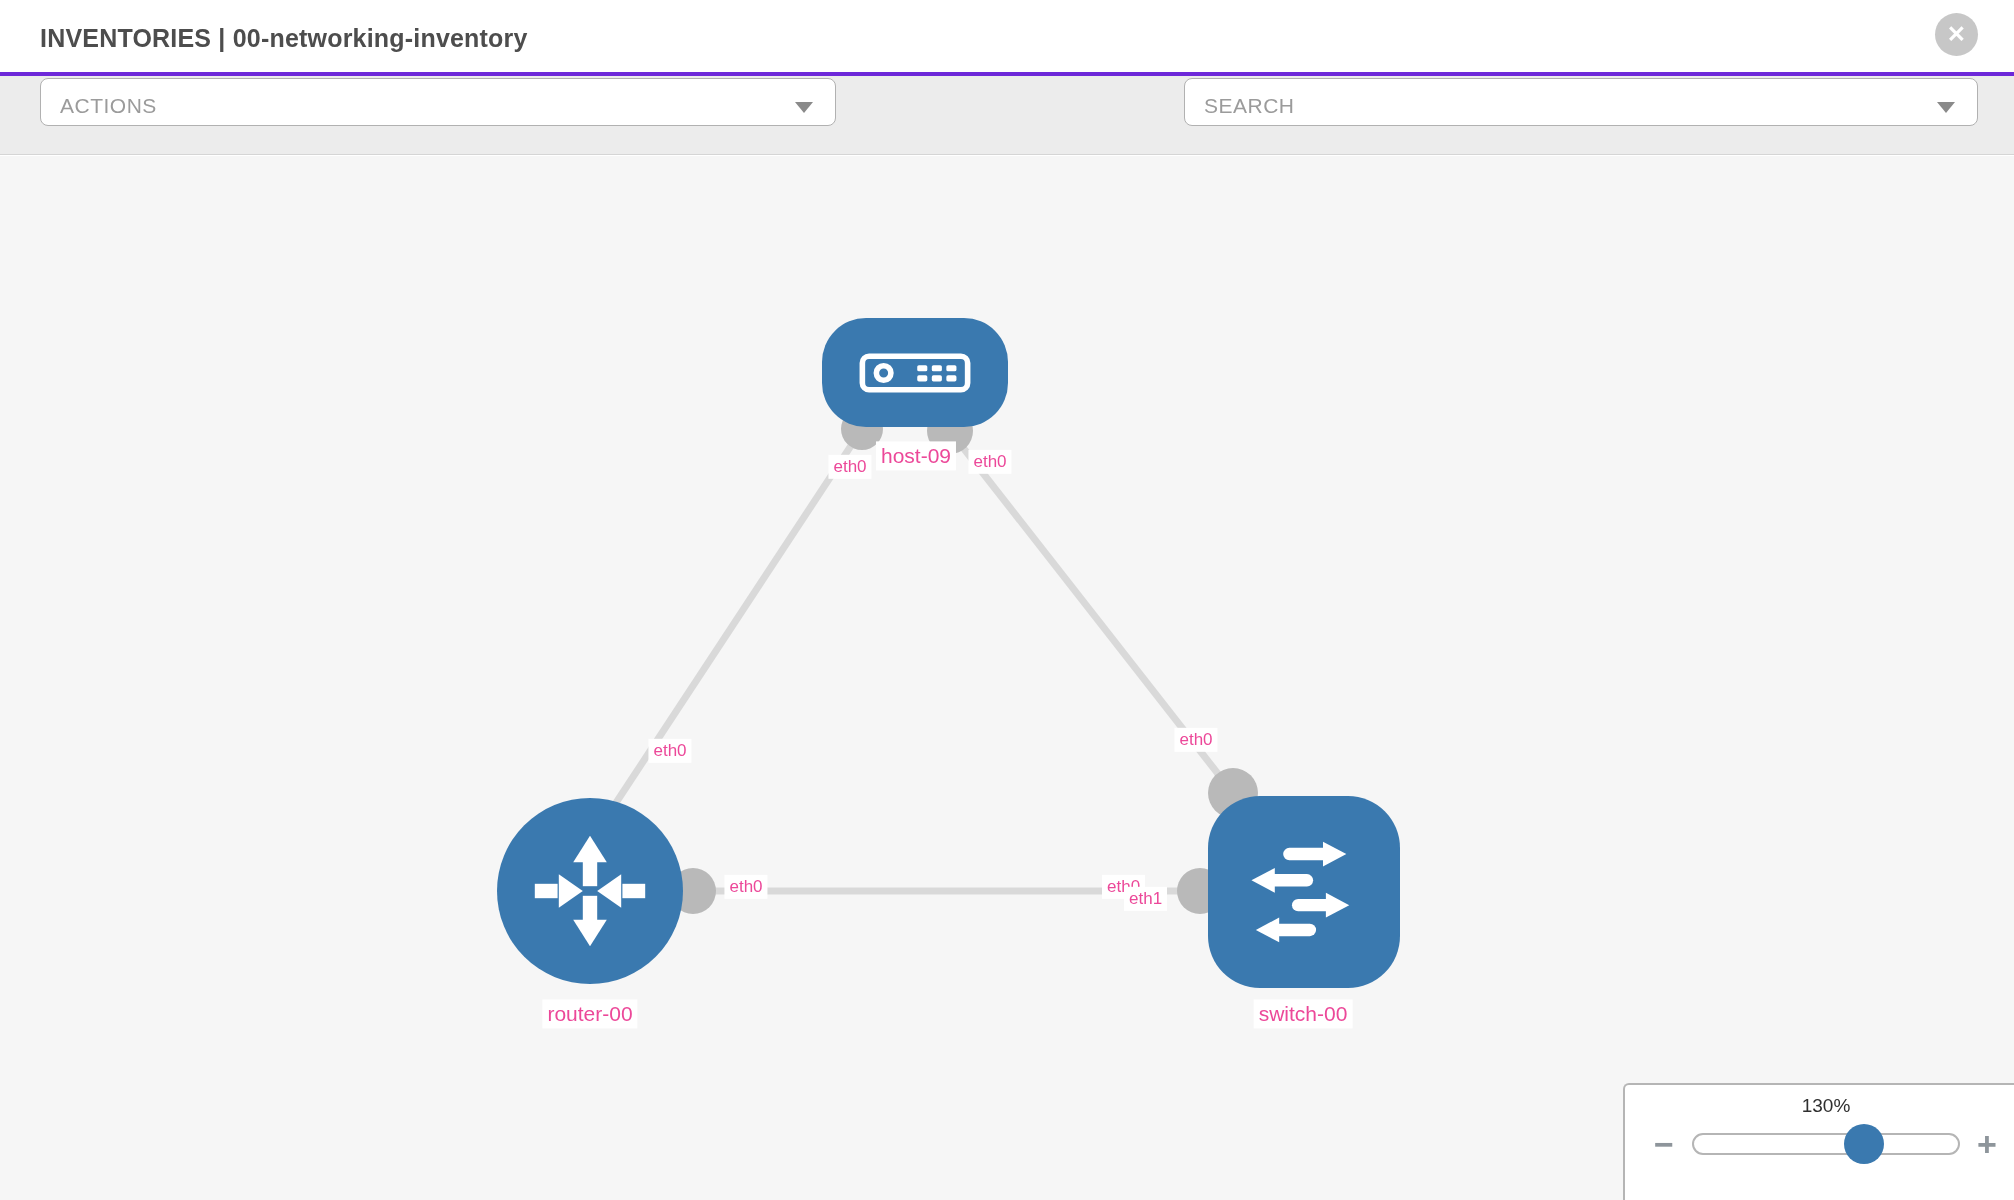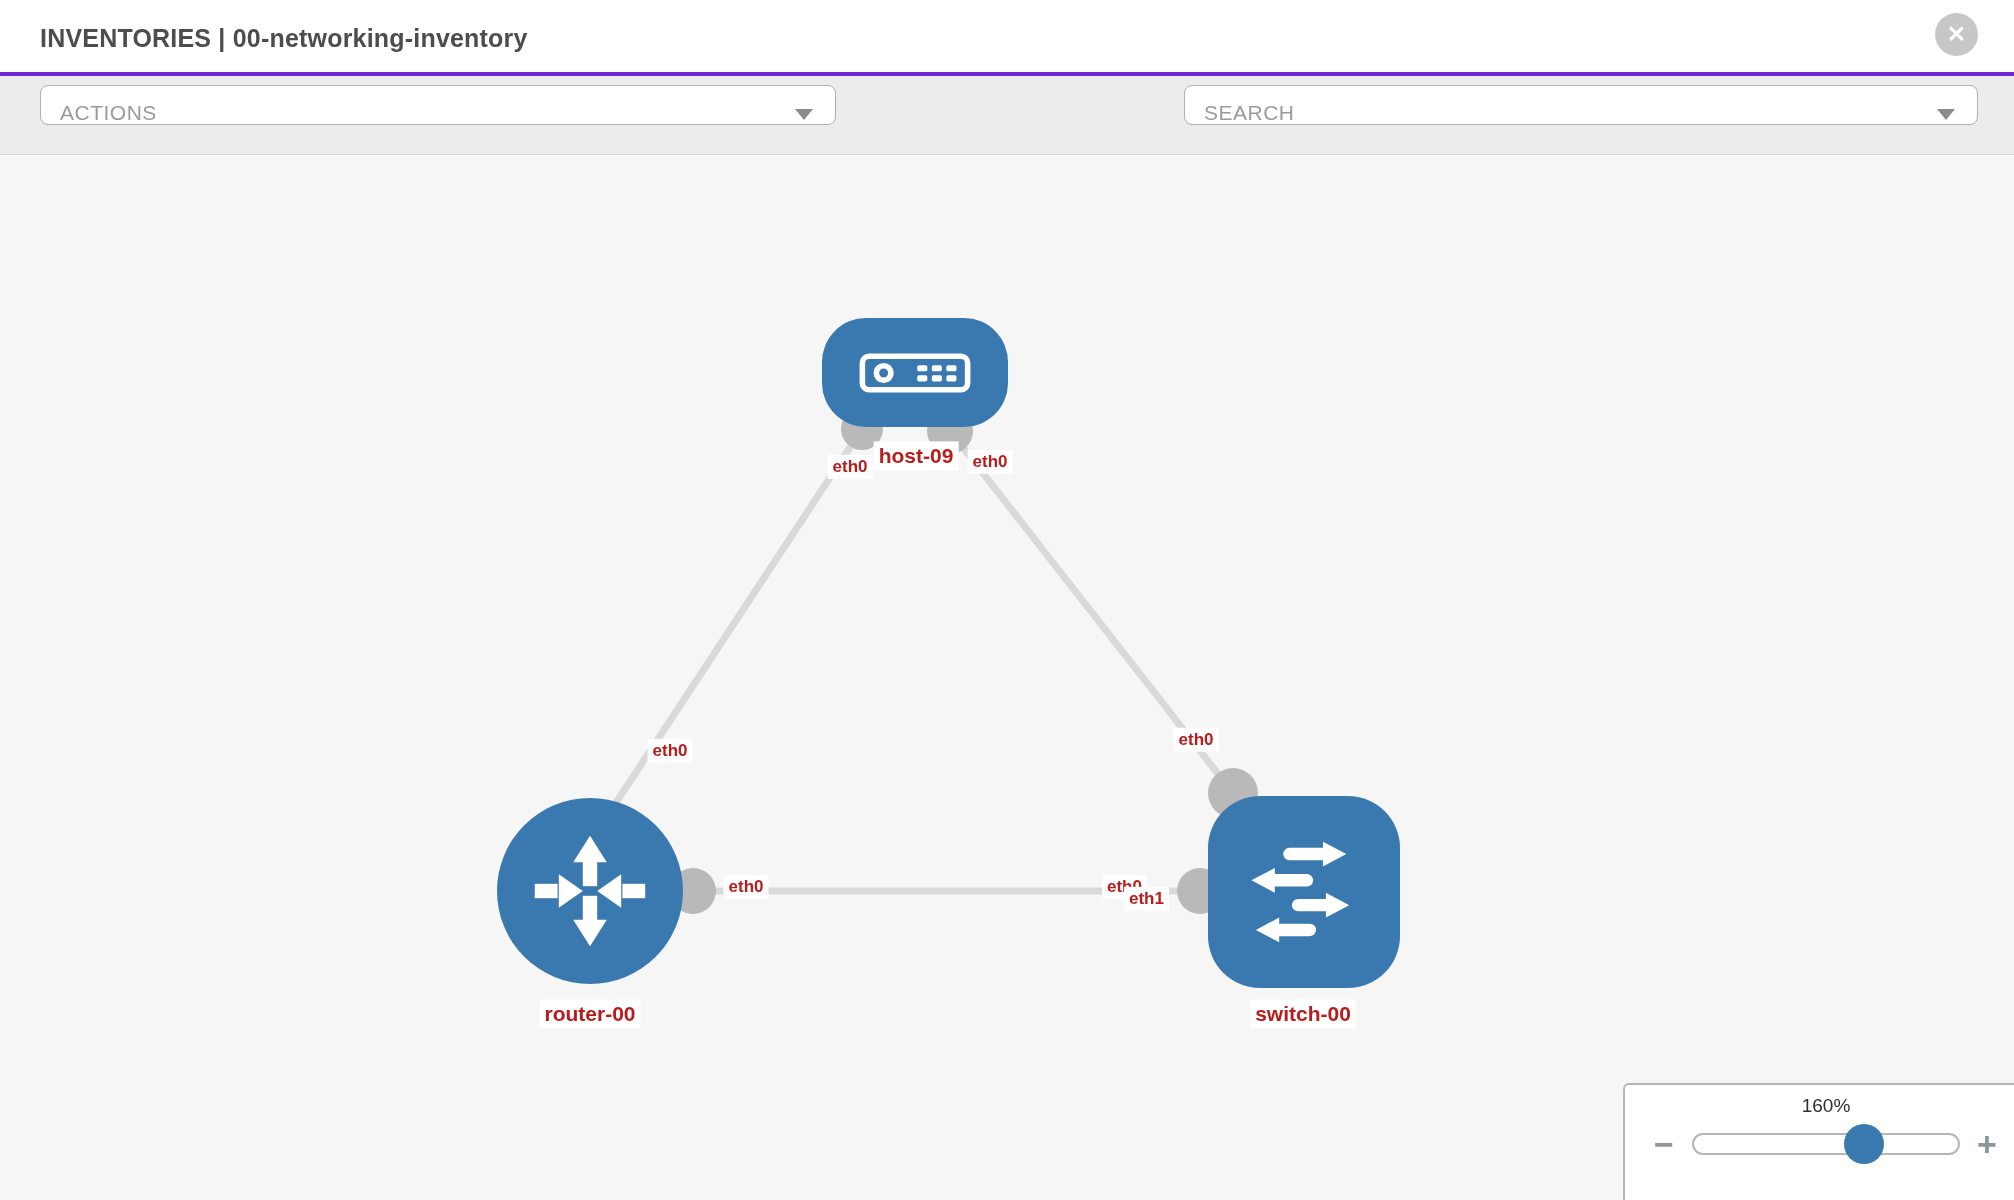--- a/index.html
+++ b/index.html
@@ -10,40 +10,40 @@
   }
 
   
   .header { position:absolute; left:0; top:0; width:2014px; height:76px; background:#fff; border-bottom:4px solid #6d28d9; }
   .title { position:absolute; left:40px; top:0; height:76px; line-height:76px; font-size:25px; font-weight:bold; color:#4d4d4d; letter-spacing:0.2px; }
   .close-btn { position:absolute; left:1935px; top:13px; width:43px; height:43px; border-radius:50%;
     background:#c7c7c7; color:#fff; font-size:23px; font-weight:bold; line-height:43px; text-align:center; cursor:pointer; }
 
   
   .toolbar { position:absolute; left:0; top:76px; width:2014px; height:79px; background:#ececec; border-bottom:1px solid #d5d5d5; }
-  .dropdown { position:absolute; top:9px; height:40px; background:#fff; border:1px solid #b1b1b1; border-radius:8px; cursor:pointer;padding-left:12px; }
+  .dropdown { position:absolute; top:2px; height:48px; background:#fff; border:1px solid #b1b1b1; border-radius:8px; cursor:pointer;padding-left:12px; }
   .dropdown .dd-label { position:absolute; left:19px; top:0; height:54px; line-height:54px; font-size:21px; color:#9b9b9b; letter-spacing:0.5px; }
   .caret { position:absolute; right:22px; top:23px; width:0; height:0;
     border-left:9px solid transparent; border-right:9px solid transparent; border-top:11px solid #8a8a8a; }
   .actions-dd { left:40px; width:796px; }
   .search-dd { left:1184px; width:794px;text-align:right; }
   .tool-icon-btn { position:absolute; top:97px; width:38px; height:38px; cursor:pointer; }
   .wrench-btn { left:1047px; }
   .key-btn { left:1116px; }
 
   
   .canvas { position:absolute; left:0; top:156px; width:2014px; height:1044px; background:#f6f6f6; }
   .links-svg { position:absolute; left:0; top:0; z-index:1; }
 
   .node { position:absolute; z-index:2; background:#3a79af; display:flex; align-items:center; justify-content:center; cursor:pointer; }
   .node-host { left:822px; top:162px; width:186px; height:109px; border-radius:44px; }
   .node-router { left:497px; top:642px; width:186px; height:186px; border-radius:50%; }
   .node-switch { left:1208px; top:640px; width:192px; height:192px; border-radius:52px; }
 
-  .chip { position:absolute; background:#fff; color:#b91c1c; white-space:nowrap; padding:2px 5px; line-height:1.2;font-weight:bold; }
+  .chip { position:absolute; background:#fff; color:#ec4899; white-space:nowrap; padding:2px 5px; line-height:1.2; }
   .node-label { font-size:21px; z-index:3; transform:translate(-50%,-50%); }
   .if-label { font-size:17px; z-index:3; transform:translate(-50%,-50%); }
   .if-label-abs { font-size:17px; transform:translateY(-50%); }
   .z3 { z-index:3; } .z4 { z-index:4;margin-top:12px; }
 
   
   .zoom-panel { position:absolute; left:1623px; top:1083px; width:391px; height:117px; background:#fff;
     border-left:2px solid #b5b5b5; border-top:2px solid #b5b5b5; border-top-left-radius:6px; z-index:5; }
   .zoom-level { position:absolute; left:67px; top:10px; width:268px; text-align:center; font-size:19px; color:#2f2f2f; }
   .zoom-minus, .zoom-plus { position:absolute; width:34px; top:38px; height:42px; line-height:42px; text-align:center;
@@ -161,20 +161,20 @@
     <div class="chip if-label" style="left:850px; top:311px;">eth0</div>
     <div class="chip if-label" style="left:990px; top:306px;">eth0</div>
     <div class="chip if-label" style="left:670px; top:595px;">eth0</div>
     <div class="chip if-label" style="left:1196px; top:584px;">eth0</div>
     <div class="chip if-label" style="left:746px; top:731px;">eth0</div>
     <div class="chip if-label-abs z3" style="left:1102px; top:731px;">eth0</div>
     <div class="chip if-label-abs z4" style="left:1124px; top:731px;">eth1</div>
   </div>
 
   <div class="zoom-panel">
-    <div class="zoom-level">160%</div>
+    <div class="zoom-level">130%</div>
     <div class="zoom-minus">−</div>
     <div class="zoom-track"></div>
     <div class="zoom-handle"></div>
     <div class="zoom-plus">+</div>
   </div>
 
 </div>
 
 </body></html>

